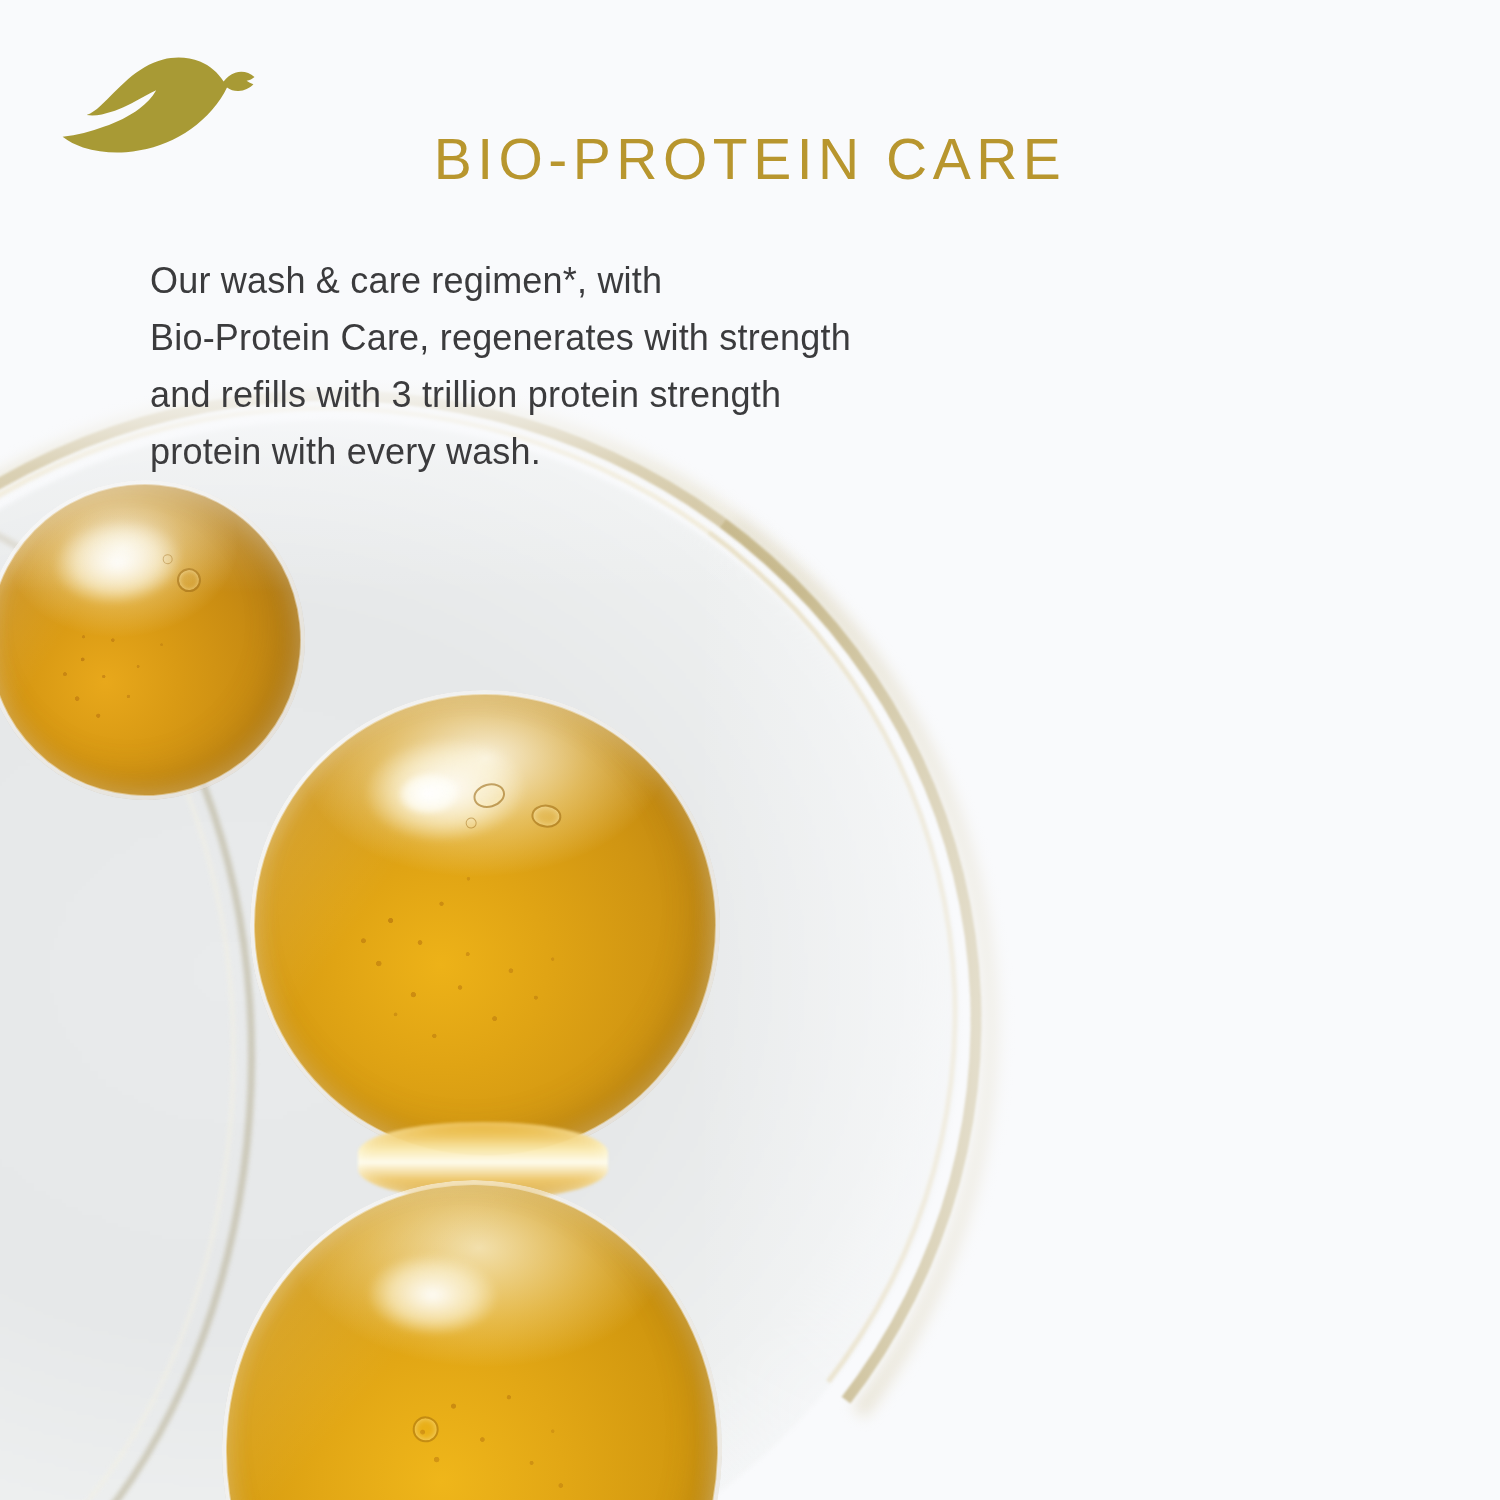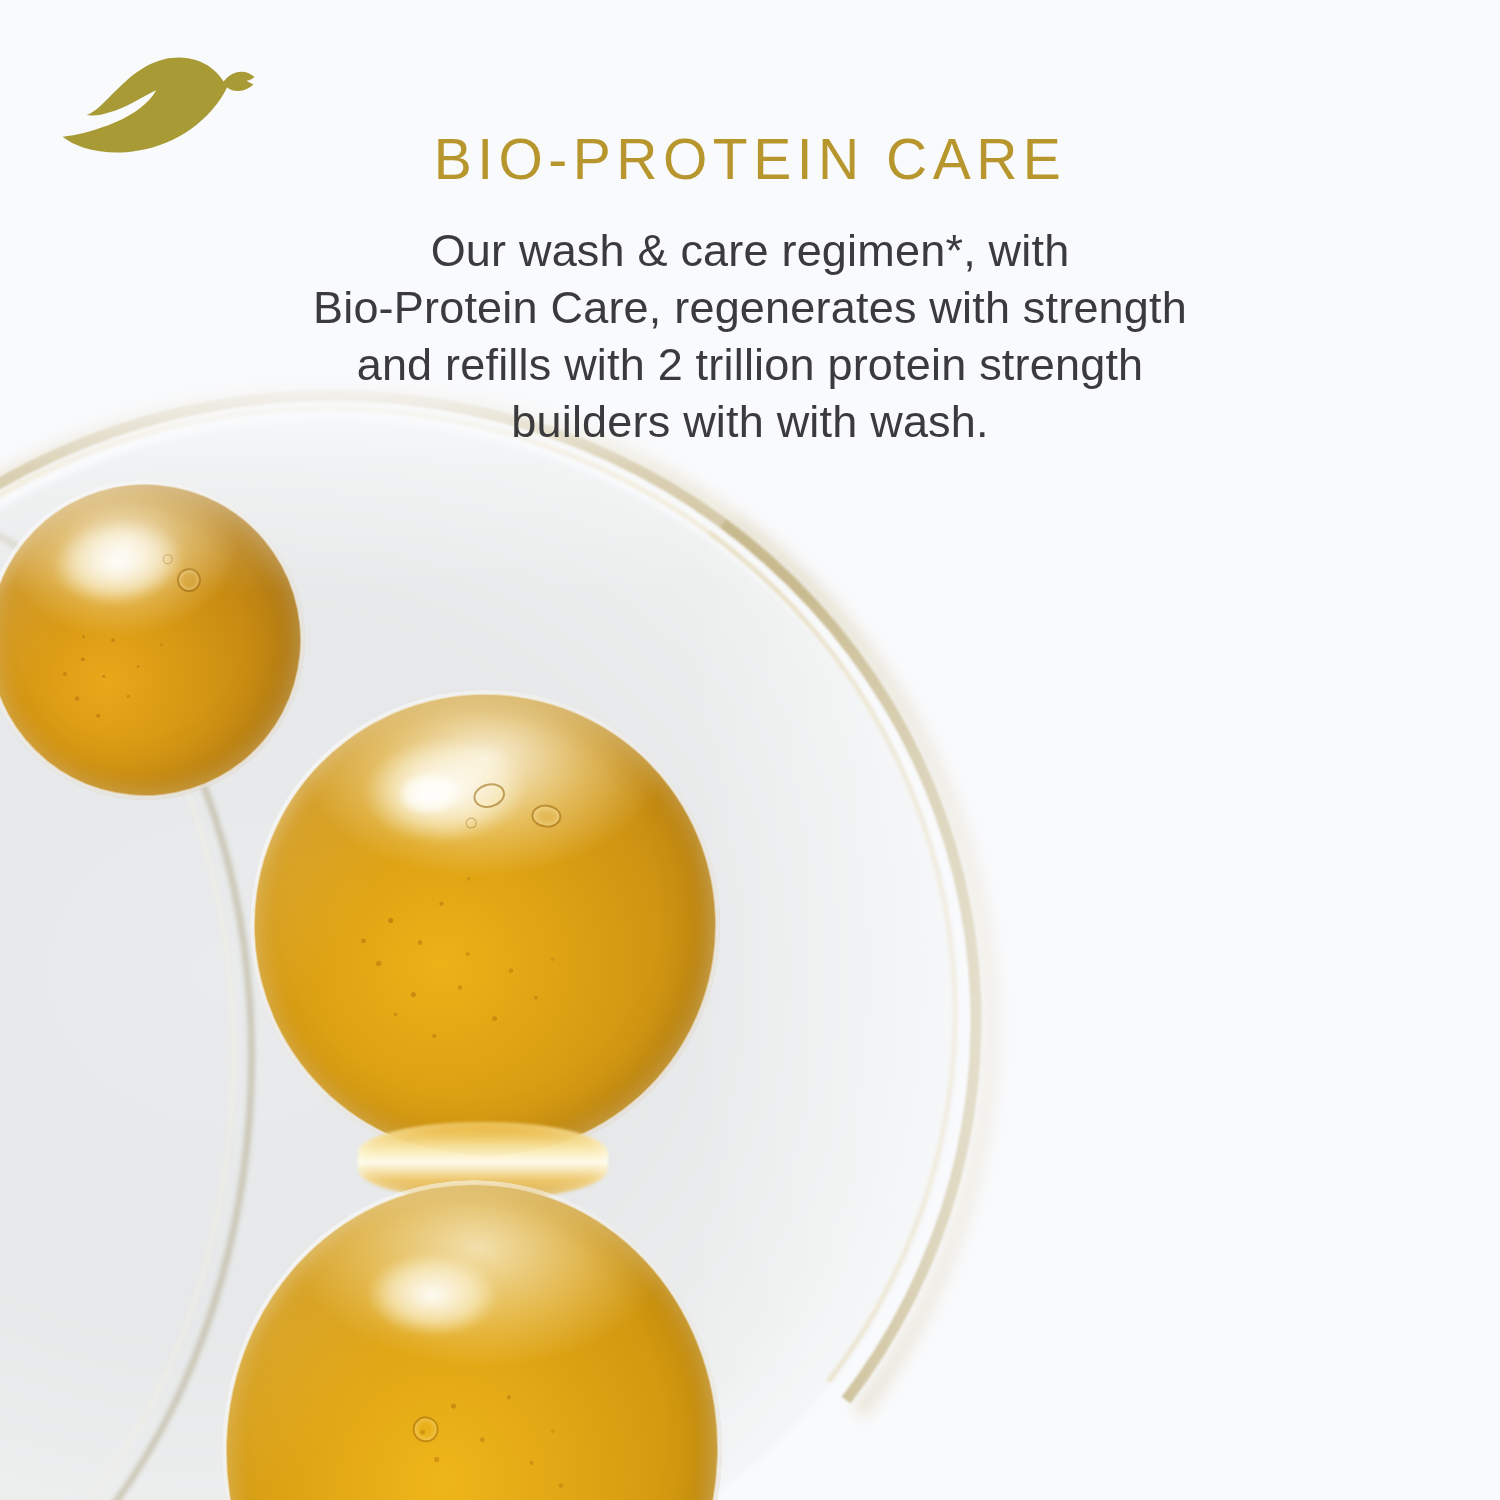--- a/index.html
+++ b/index.html
@@ -207,23 +207,22 @@
   .headline{
     position:absolute;left:0;top:131px;width:1500px;
     text-align:center;
     font-size:57px;line-height:1;
     letter-spacing:5.5px;
     font-weight:400;
     color:#b8962e;
     white-space:nowrap;
   }
   .body-copy{
-    position:absolute;left:150px;top:222px;width:1200px;
-    text-align:center;
-    font-size:45px;
+    position:absolute;left:150px;top:252px;width:1200px;
+    font-size:36px;
     line-height:57px;
     font-weight:300;
     color:#3b3b3d;
     letter-spacing:.2px;
   }
   .body-copy .ln{display:block;}
 </style>
 </head>
 <body>
 
@@ -305,18 +304,18 @@
           C193.0 31.4 190.6 30.4 188.6 28.8
           C191.6 28.2 194.4 27.0 196.5 25.0 Z"></path>
       </svg>
     </div>
 
     <div class="headline">BIO-PROTEIN CARE</div>
 
     <div class="body-copy">
       <span class="ln">Our wash &amp; care regimen*, with</span>
       <span class="ln">Bio-Protein Care, regenerates with strength</span>
-      <span class="ln">and refills with 2 trillion protein strength</span>
-      <span class="ln">builders with with wash.</span>
+      <span class="ln">and refills with 3 trillion protein strength</span>
+      <span class="ln">protein with every wash.</span>
     </div>
 
   </div>
 </div>
 
 </body></html>

